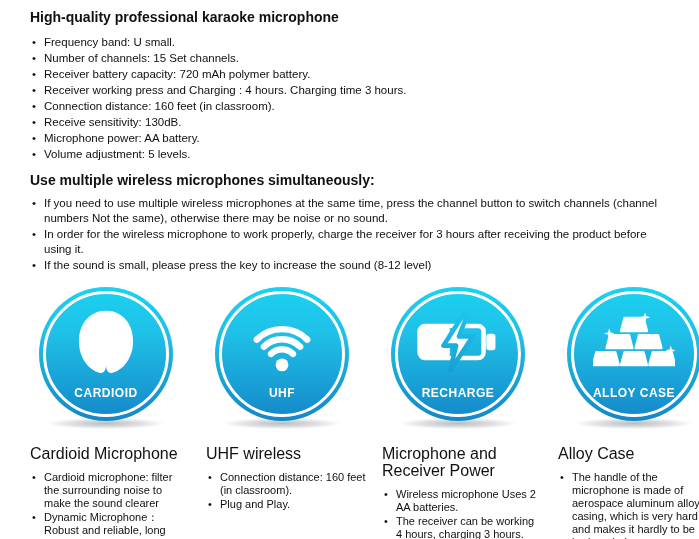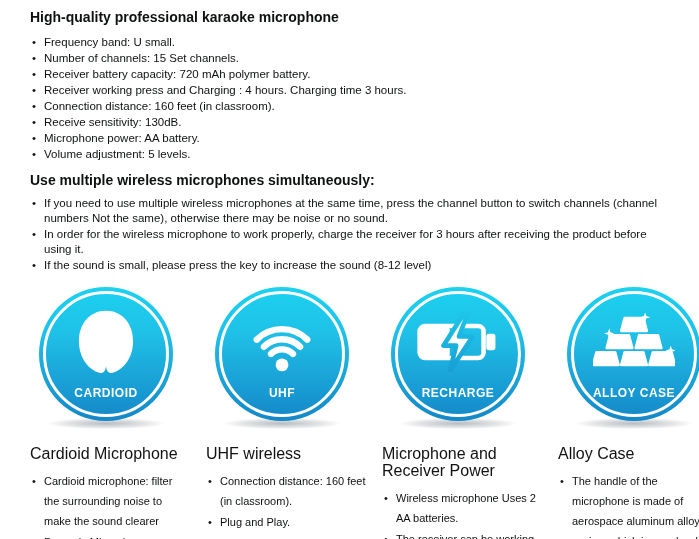--- a/index.html
+++ b/index.html
@@ -59,21 +59,21 @@
   }
 
   
   .features { display: flex; margin-top: 2px; }
   .feature-col { flex: 0 0 176px; width: 176px; padding-right: 16px; box-sizing: border-box; }
   .feature-col h3 {
     font-size: 16px; font-weight: normal; line-height: 17px;
     margin: 14px 0 9px 0; color: #111111;
   }
   .feature-col ul.blist { font-size: 11px; }
-  .feature-col ul.blist li { line-height: 20px; margin-left: 2px; }
+  .feature-col ul.blist li { line-height: 13px; margin-left: 2px; }
 </style>
 </head>
 <body>
 
 <div class="wrap">
 
   <h1 class="title">High-quality professional karaoke microphone</h1>
 
   <ul class="blist">
     <li><b>Frequency band:</b><span> U small.</span></li>

